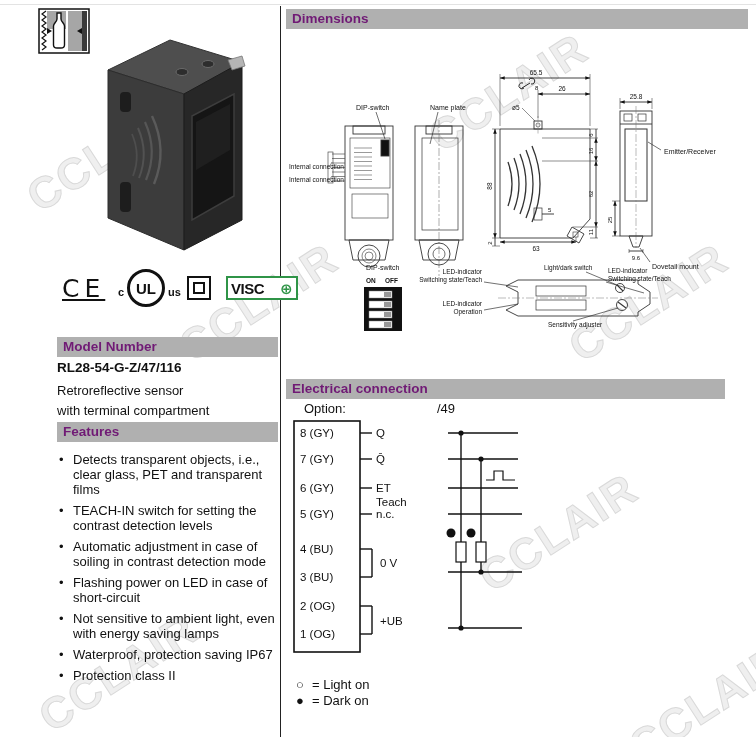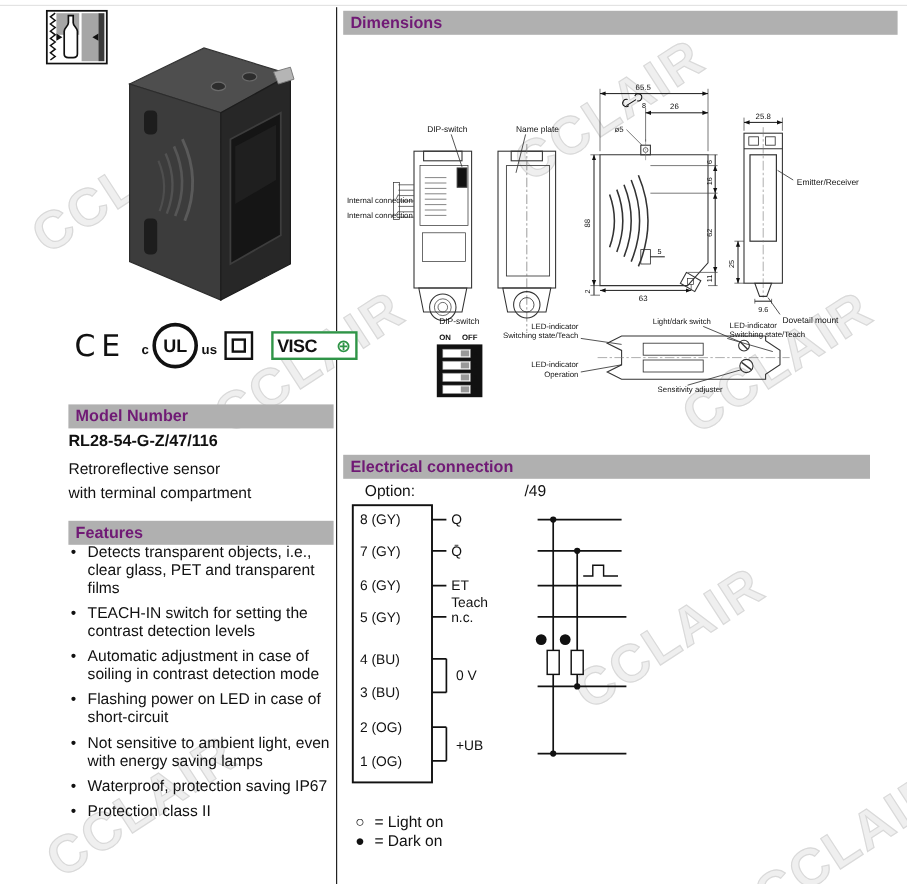--- a/index.html
+++ b/index.html
@@ -24,21 +24,21 @@
   }
   .divider{position:absolute;left:280px;top:6px;width:1px;height:731px;background:#222;}
   .toprule{position:absolute;left:0;top:4px;width:756px;height:1px;background:#e3e3e3;}
   .modelcode{font-weight:bold;font-size:13.5px;}
   .features-list{list-style:none;margin:0;padding:0;width:226px;}
   .features-list li{
     position:relative;padding-left:16px;margin-bottom:6px;line-height:15px;
   }
   .features-list li::before{content:"\2022";position:absolute;left:2px;top:0;}
   .certrow{position:absolute;top:266px;left:56px;width:220px;height:44px;}
-  .ce{position:absolute;left:6px;top:8px;font-size:25px;letter-spacing:5px;color:#111;font-family:"DejaVu Sans",sans-serif;}
+  .ce{position:absolute;left:6px;top:8px;font-size:25px;letter-spacing:5px;color:#111;font-family:"DejaVu Sans",sans-serif;text-decoration:underline;}
   .cul{position:absolute;left:62px;top:0px;width:66px;height:44px;}
   .cul .c{position:absolute;left:0;top:20px;font-size:11px;font-weight:bold;}
   .cul .circle{
     position:absolute;left:9px;top:3px;width:32px;height:32px;border:3px solid #111;border-radius:50%;
     display:flex;align-items:center;justify-content:center;font-weight:bold;font-size:15px;
   }
   .cul .us{position:absolute;left:50px;top:20px;font-size:11px;font-weight:bold;}
   .class2{position:absolute;left:131px;top:10px;width:20px;height:20px;border:2px solid #111;display:flex;align-items:center;justify-content:center;}
   .class2 .inner{width:8px;height:8px;border:2px solid #111;}
   .visco{
@@ -114,21 +114,21 @@
     <span class="t">VISC</span>
     <span class="g">⊕</span>
   </div>
 </div>
 
 <div class="abs secbar" style="left:57px;top:337px;width:221px;">Model Number</div>
 <div class="abs modelcode" style="left:57px;top:360px;">RL28-54-G-Z/47/116</div>
 <div class="abs" style="left:57px;top:383px;">Retroreflective sensor</div>
 <div class="abs" style="left:57px;top:403px;">with terminal compartment</div>
 
-<div class="abs secbar" style="left:57px;top:434px;width:221px;">Features</div>
+<div class="abs secbar" style="left:57px;top:422px;width:221px;">Features</div>
 <ul class="abs features-list" style="left:57px;top:452px;">
   <li>Detects transparent objects, i.e., clear glass, PET and transparent films</li>
   <li>TEACH-IN switch for setting the contrast detection levels</li>
   <li>Automatic adjustment in case of soiling in contrast detection mode</li>
   <li>Flashing power on LED in case of short-circuit</li>
   <li>Not sensitive to ambient light, even with energy saving lamps</li>
   <li>Waterproof, protection saving IP67</li>
   <li>Protection class II</li>
 </ul>
 

